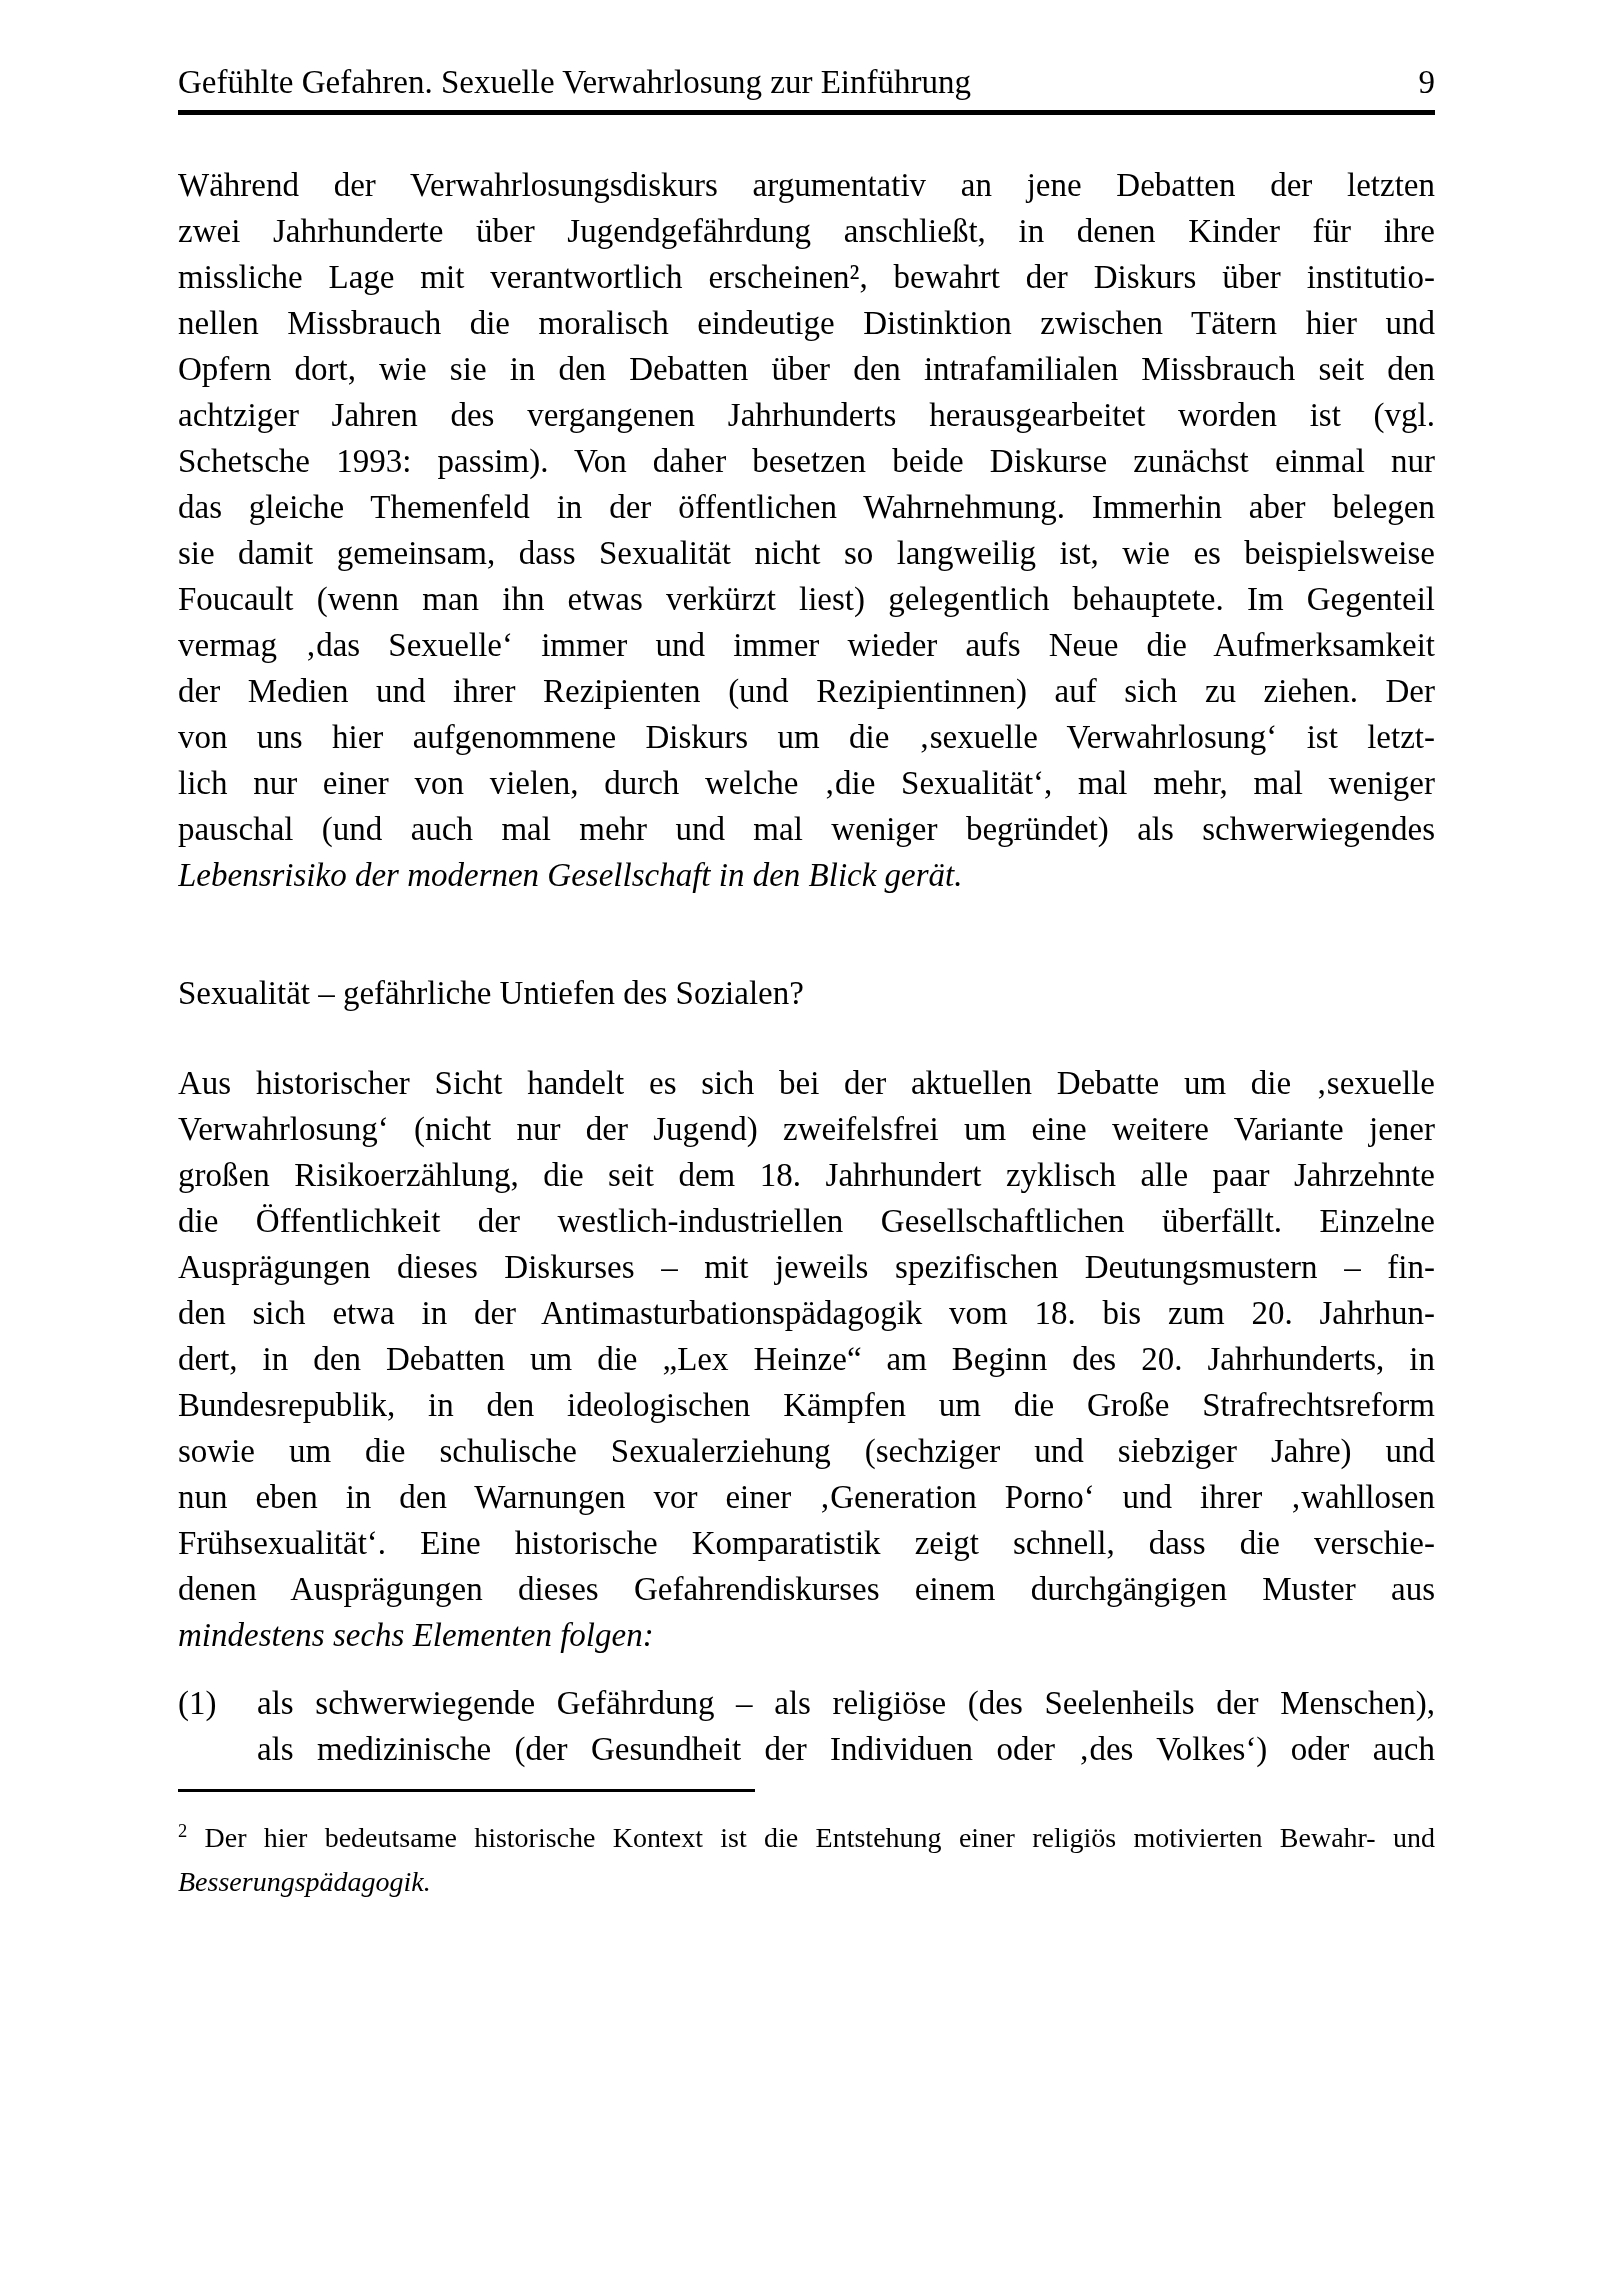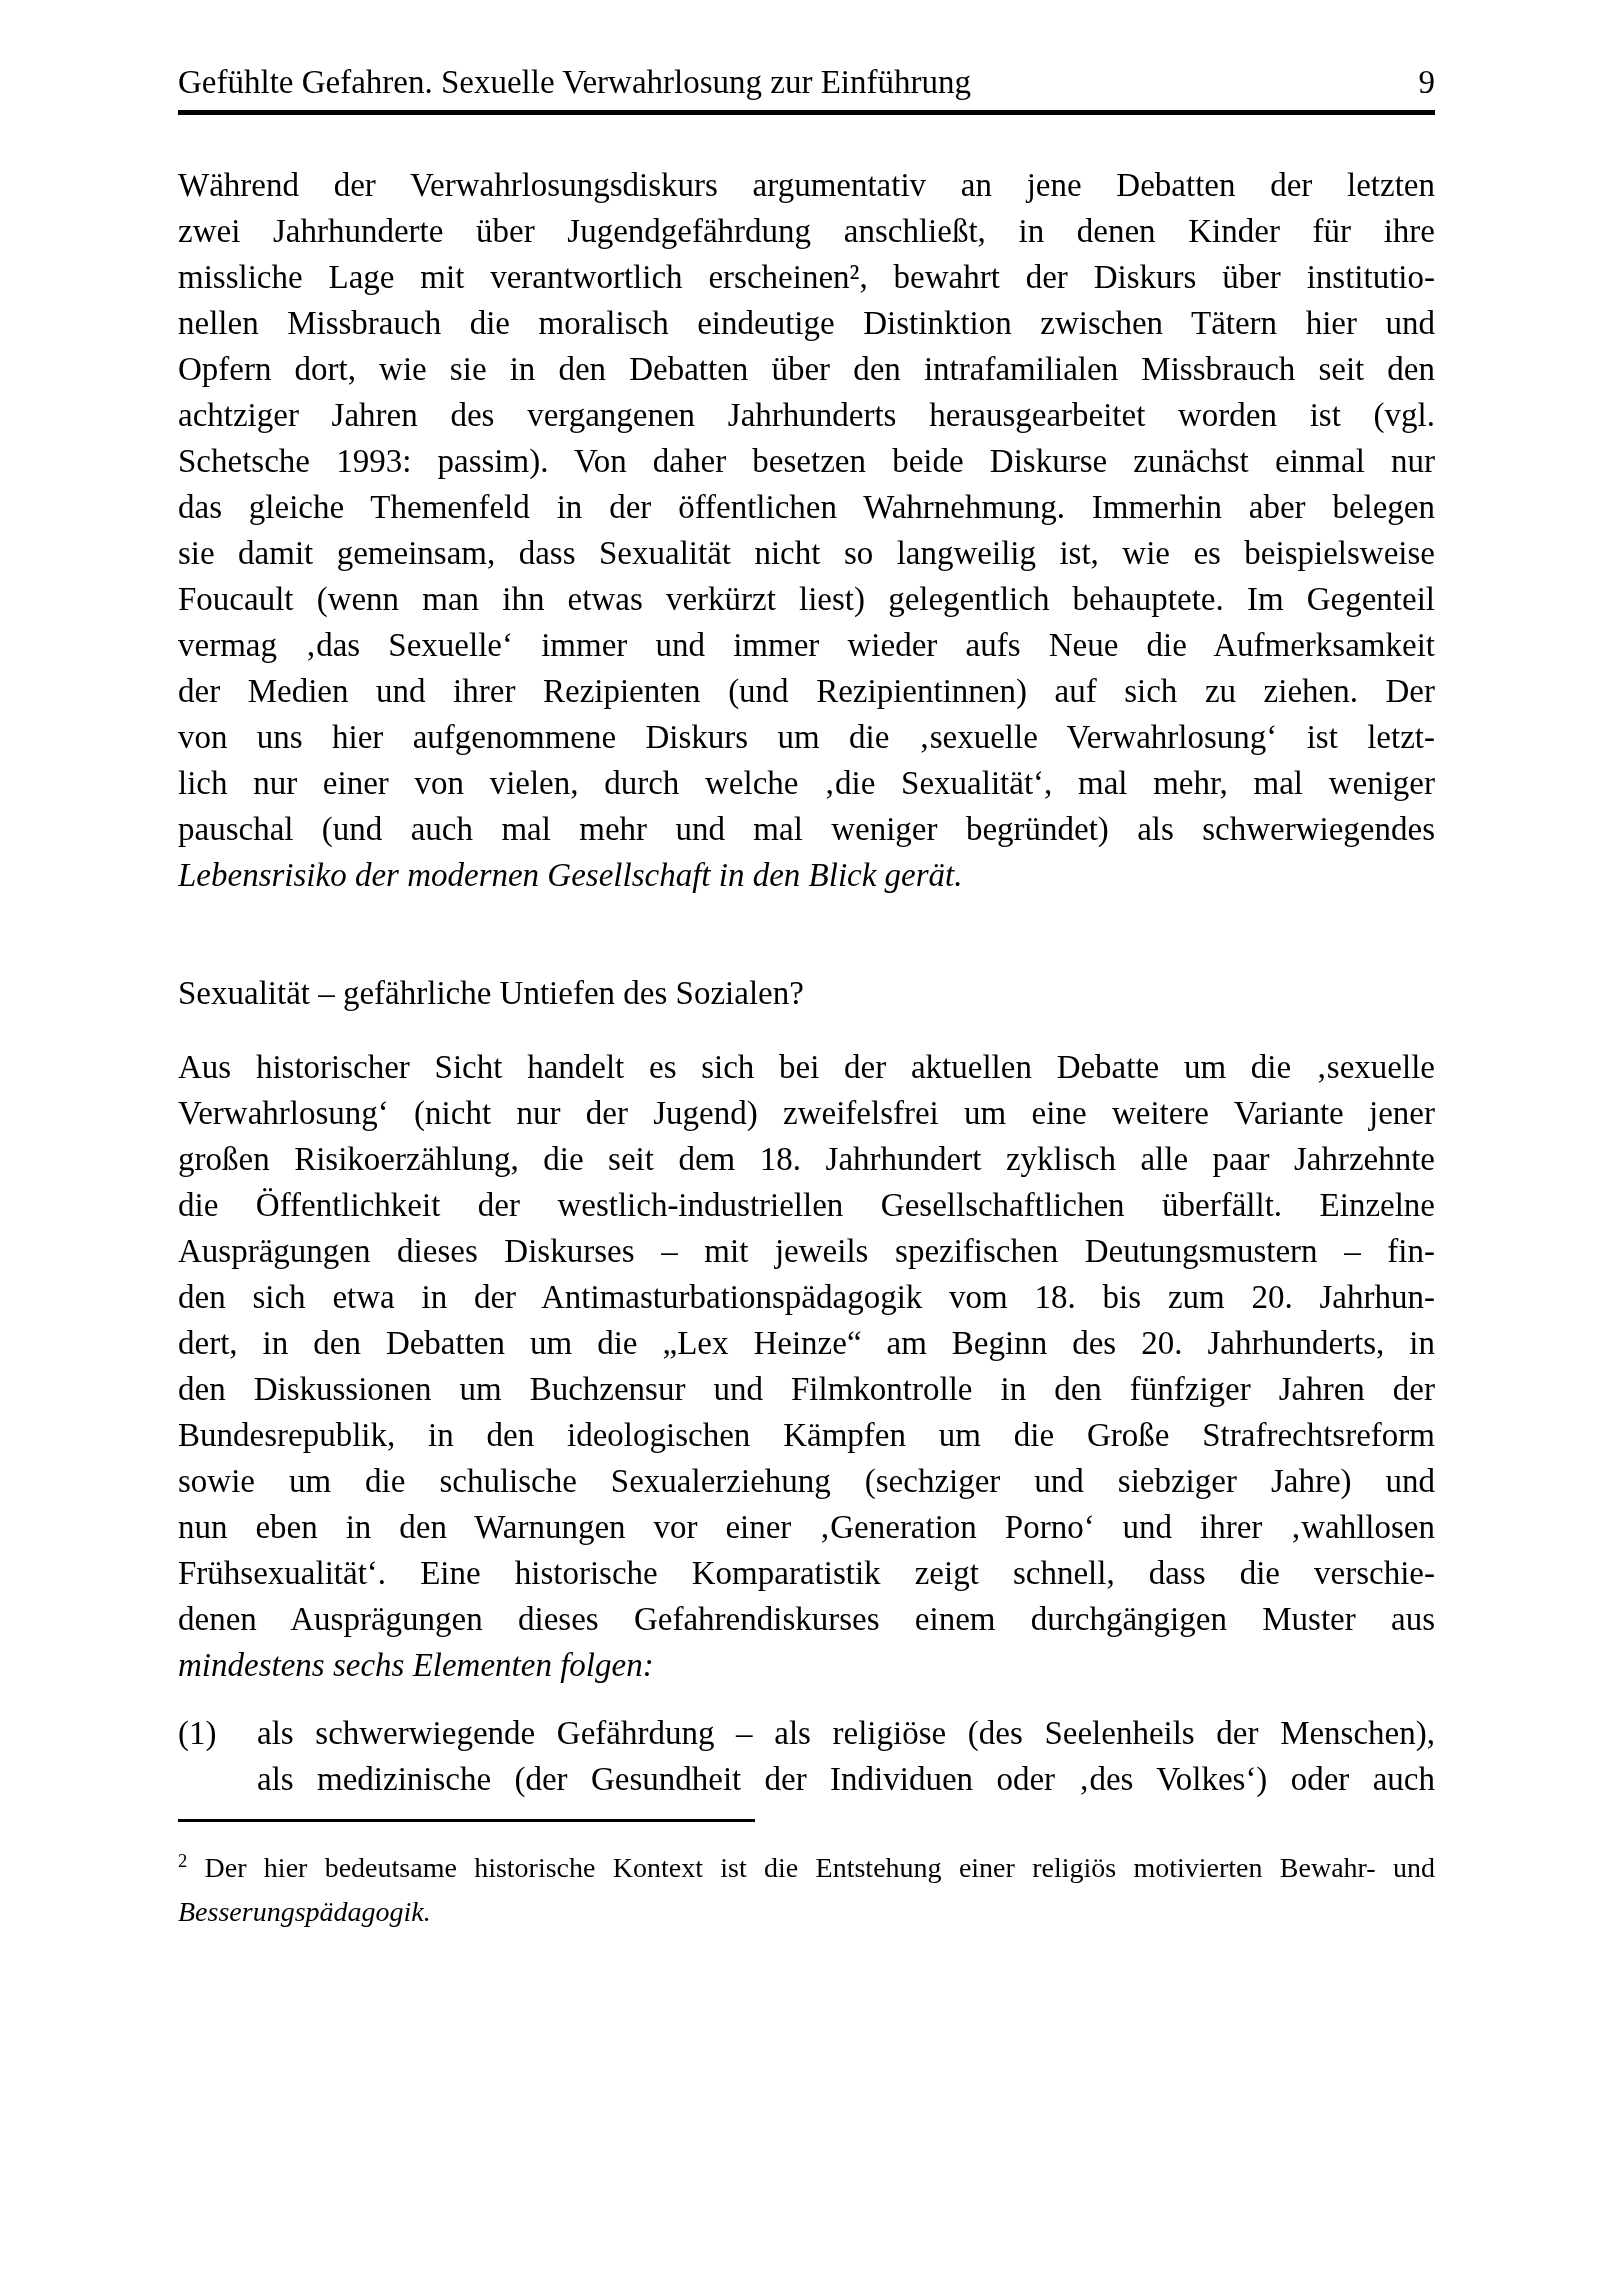--- a/index.html
+++ b/index.html
@@ -51,21 +51,21 @@
     text-align: left;
     text-align-last: left;
     font-style: italic;
   }
   .section-heading {
     margin-top: 72px;
     font-size: 33px;
     line-height: 46px;
     font-weight: normal;
   }
-  .para-2 { margin-top: 28px; }
+  .para-2 { margin-top: 44px; }
   .list-item {
     margin-top: 22px;
     display: flex;
     align-items: flex-start;
   }
   .list-marker {
     flex: 0 0 79px;
     font-size: 33px;
     line-height: 46px;
   }
@@ -130,21 +130,20 @@
     <div class="section-heading">Sexualität – gefährliche Untiefen des Sozialen?</div>
 
     <div class="para para-2">
       <div class="line jl">Aus historischer Sicht handelt es sich bei der aktuellen Debatte um die ‚sexuelle</div>
       <div class="line jl">Verwahrlosung‘ (nicht nur der Jugend) zweifelsfrei um eine weitere Variante jener</div>
       <div class="line jl">großen Risikoerzählung, die seit dem 18. Jahrhundert zyklisch alle paar Jahrzehnte</div>
       <div class="line jl">die Öffentlichkeit der westlich-industriellen Gesellschaftlichen überfällt. Einzelne</div>
       <div class="line jl">Ausprägungen dieses Diskurses – mit jeweils spezifischen Deutungsmustern – fin-</div>
       <div class="line jl">den sich etwa in der Antimasturbationspädagogik vom 18. bis zum 20. Jahrhun-</div>
       <div class="line jl">dert, in den Debatten um die „Lex Heinze“ am Beginn des 20. Jahrhunderts, in</div>
-      <div class="line jl">den Diskussionen um Buchzensur und Filmkontrolle in den fünfziger Jahren der</div>
       <div class="line jl">Bundesrepublik, in den ideologischen Kämpfen um die Große Strafrechtsreform</div>
       <div class="line jl">sowie um die schulische Sexualerziehung (sechziger und siebziger Jahre) und</div>
       <div class="line jl">nun eben in den Warnungen vor einer ‚Generation Porno‘ und ihrer ‚wahllosen</div>
       <div class="line jl">Frühsexualität‘. Eine historische Komparatistik zeigt schnell, dass die verschie-</div>
       <div class="line jl">denen Ausprägungen dieses Gefahrendiskurses einem durchgängigen Muster aus</div>
       <div class="line ll">mindestens sechs Elementen folgen:</div>
     </div>
 
     <div class="list-item">
       <div class="list-marker">(1)</div>

